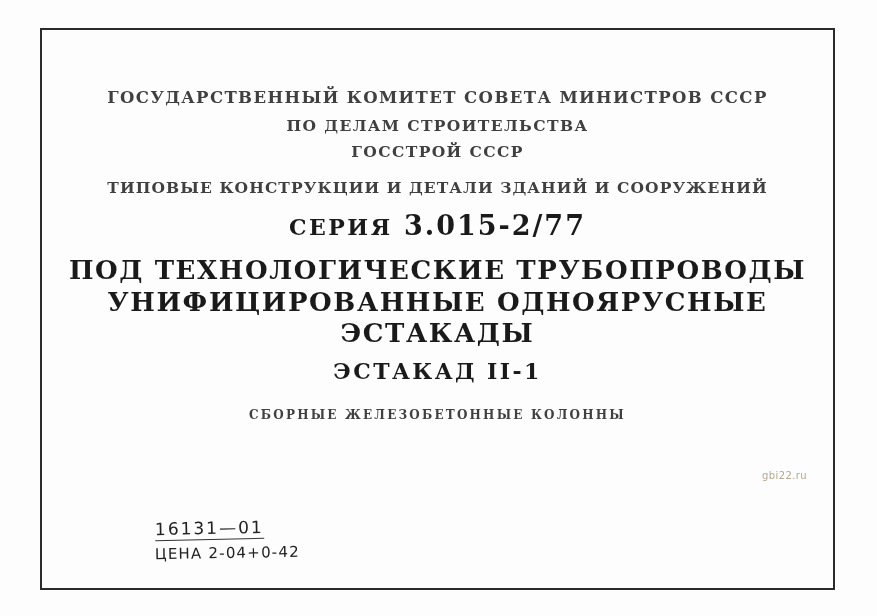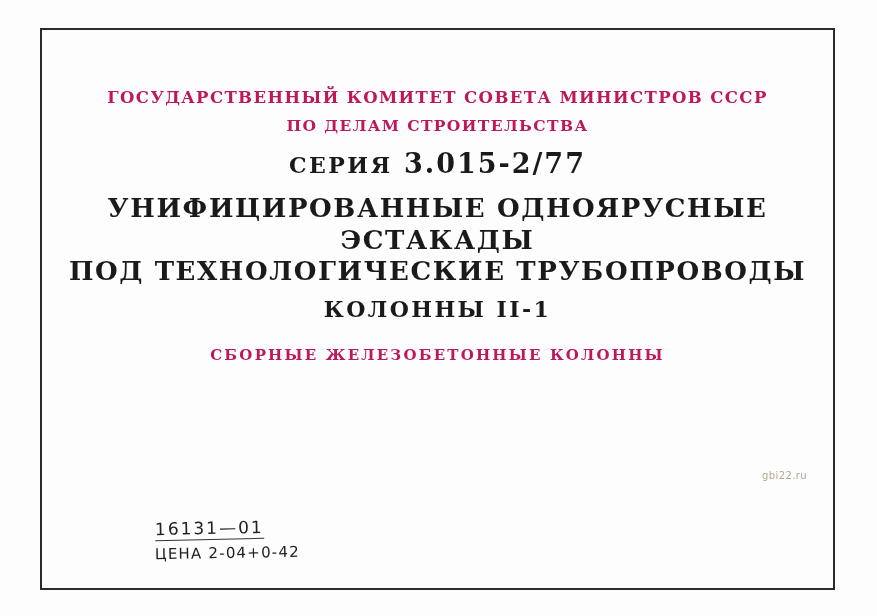--- a/index.html
+++ b/index.html
@@ -35,21 +35,21 @@
     left: 60px;
     top: 40px;
     width: 755px;
     height: 540px;
     text-align: center;
   }
   .hdr-line {
     font-family: "DejaVu Serif", serif;
     font-weight: bold;
     letter-spacing: 1.2px;
-    color: #be185d;
+    color: #404040;
   }
   .l1 {
     margin-top: 48px;
     font-size: 16.5px;
     letter-spacing: 1.4px;
   }
   .l2 {
     margin-top: 9px;
     font-size: 15.5px;
     letter-spacing: 1.4px;
@@ -87,21 +87,21 @@
   }
   .issue {
     margin-top: 8px;
     font-size: 22px;
     letter-spacing: 2.4px;
     font-family: "DejaVu Serif", serif;
     font-weight: bold;
   }
   .sub1 {
     margin-top: 24px;
-    font-size: 15px;
+    font-size: 12px;
     letter-spacing: 2.2px;
   }
   .sub2 {
     margin-top: 7px;
     font-size: 15px;
     letter-spacing: 1.6px;
   }
   .sub3 {
     margin-top: 6px;
     font-size: 15.5px;
@@ -149,34 +149,36 @@
 <body>
 
 <div class="page">
 
   <div class="sheet-border"></div>
 
   <div class="content">
 
     <div class="hdr-line l1">ГОСУДАРСТВЕННЫЙ КОМИТЕТ СОВЕТА МИНИСТРОВ СССР</div>
     <div class="hdr-line l2">ПО ДЕЛАМ СТРОИТЕЛЬСТВА</div>
+    <div class="hdr-line l3">ГОССТРОЙ СССР</div>
 
+    <div class="hdr-line l4">ТИПОВЫЕ КОНСТРУКЦИИ И ДЕТАЛИ ЗДАНИЙ И СООРУЖЕНИЙ</div>
 
     <div class="series">
       <span class="sertext">СЕРИЯ</span>
       <span>3.015-2/77</span>
     </div>
 
     <div class="title-big">
+      <div>ПОД ТЕХНОЛОГИЧЕСКИЕ ТРУБОПРОВОДЫ</div>
       <div>УНИФИЦИРОВАННЫЕ ОДНОЯРУСНЫЕ ЭСТАКАДЫ</div>
-      <div>ПОД ТЕХНОЛОГИЧЕСКИЕ ТРУБОПРОВОДЫ</div>
     </div>
 
     <div class="issue">
-      <span>КОЛОННЫ</span>
+      <span>ЭСТАКАД</span>
       <span>II-1</span>
     </div>
 
     <div class="hdr-line sub1">СБОРНЫЕ ЖЕЛЕЗОБЕТОННЫЕ КОЛОННЫ</div>
 
 
 
     <div class="stamp">
       <div class="stamp-code">16131—01</div>
       <div class="stamp-price">ЦЕНА 2-04+0-42</div>

